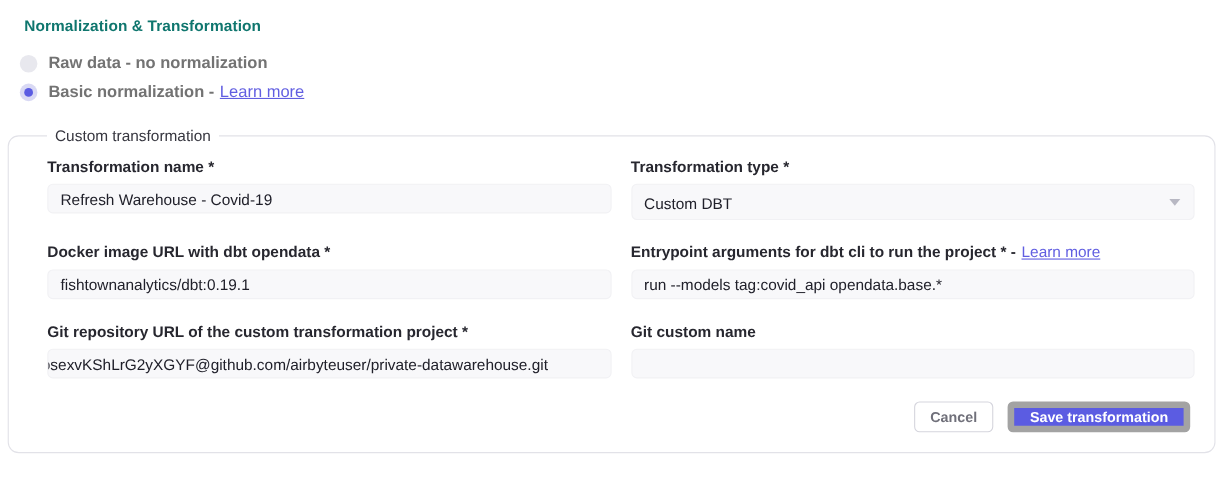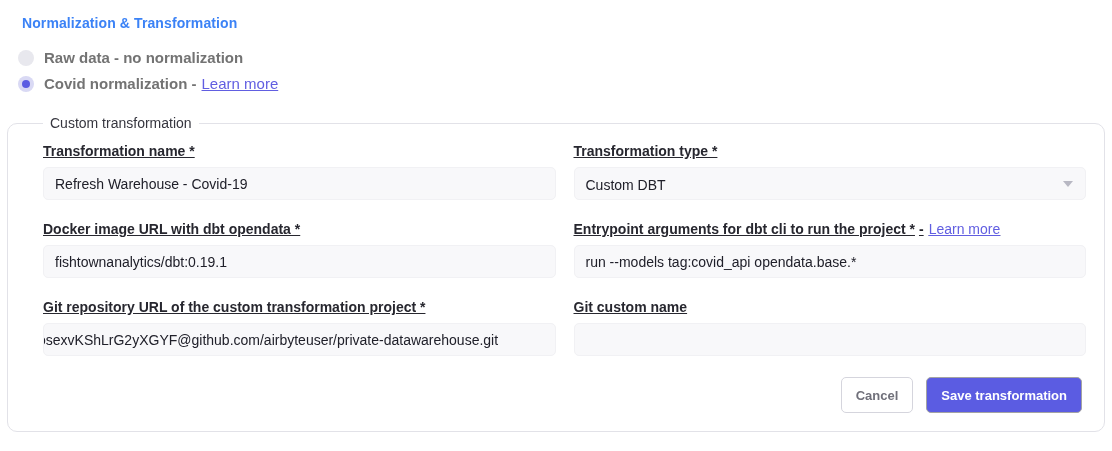--- a/index.html
+++ b/index.html
@@ -10,21 +10,21 @@
     color: #20202a;
     overflow: hidden;
   }
   .page { width: 1112px; height: 451px; position: relative; }
 
   
   .page-title {
     margin: 15px 0 0 22px;
     font-size: 14px;
     font-weight: 700;
-    color: #3b82f6;
+    color: #0f766e;
     letter-spacing: .1px;
   }
 
   
   .radio-group { margin: 18px 0 0 18px; }
   .radio-row { display: flex; align-items: center; margin-bottom: 9px; }
   .radio-circle {
     width: 16px; height: 16px; border-radius: 50%;
     background: #e8e8ee; flex: 0 0 16px;
     display: flex; align-items: center; justify-content: center;
@@ -58,27 +58,26 @@
   .form-grid {
     display: grid;
     grid-template-columns: 1fr 1fr;
     column-gap: 18px;
     row-gap: 21px;
   }
   .field-label {
     display: block;
     font-size: 14px; font-weight: 700; color: #27272f;
     margin-bottom: 8px;
-    text-decoration: underline;
   }
   .label-sep { font-size: 14px; font-weight: 700; color: #27272f; margin: 0 2px 0 4px; }
   a.label-link { font-size: 14px; font-weight: 400; color: #615ee1; text-decoration: underline; cursor: pointer; margin-left: 3px; }
 
   .text-input {
-    height: 33px;
+    height: 27px;
     background: #f8f8fa;
     border: 1px solid #f1f1f4;
     border-radius: 5px;
     display: flex; align-items: center;
     padding: 0 11px;
     font-size: 14px; color: #20202a;
     overflow: hidden; white-space: nowrap;
     cursor: text;
   }
   .text-input.clip-left { padding-left: 0; }
@@ -105,56 +104,56 @@
     border-top: 6px solid #b8b8c3;
   }
 
   
   .button-row {
     margin-top: 21px;
     display: flex; justify-content: flex-end; align-items: center;
     gap: 13px; padding-right: 4px;
   }
   .btn {
-    height: 36px;
+    height: 28px;
     border-radius: 5px;
     font-family: "Liberation Sans", sans-serif;
     font-size: 13px; font-weight: 700;
     padding: 0 14px;
     cursor: pointer;
     display: inline-flex; align-items: center;
   }
   .btn-secondary {
     background: #ffffff;
     border: 1px solid #d5d5dd;
     color: #70707a;
   }
   .btn-primary {
     background: #5b5ce2;
-    border: 1px solid #a3a3a3;
+    border: 6px solid #a3a3a3;
     color: #ffffff;
   }
 </style>
 </head>
 <body>
 
 <div class="page">
 
   <h2 class="page-title">Normalization &amp; Transformation</h2>
 
   <div class="radio-group">
     <div class="radio-row">
       <span class="radio-circle"></span>
       <span class="radio-label">Raw data - no normalization</span>
     </div>
     <div class="radio-row">
       <span class="radio-circle selected">
           <span class="dot"></span>
         </span>
-      <span class="radio-label">Covid normalization -</span>
+      <span class="radio-label">Basic normalization -</span>
       <a class="link">Learn more</a>
     </div>
   </div>
 
   <fieldset class="panel">
     <legend class="panel-legend">Custom transformation</legend>
 
     <div class="form-grid">
 
       <div class="field">

